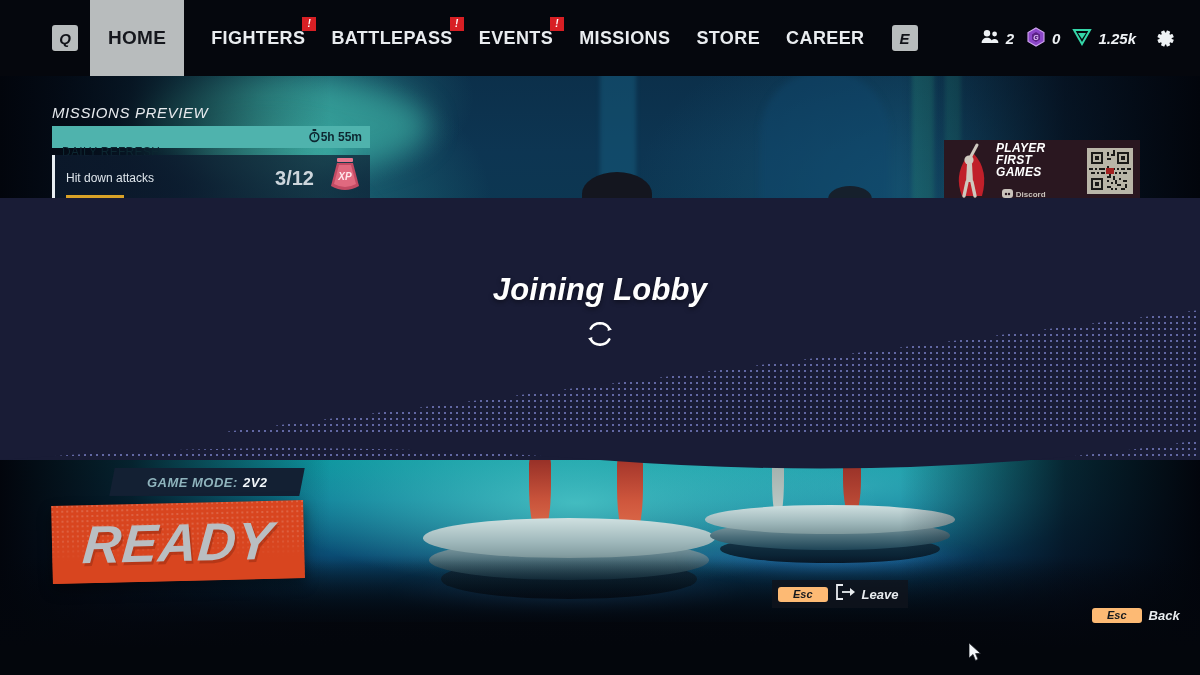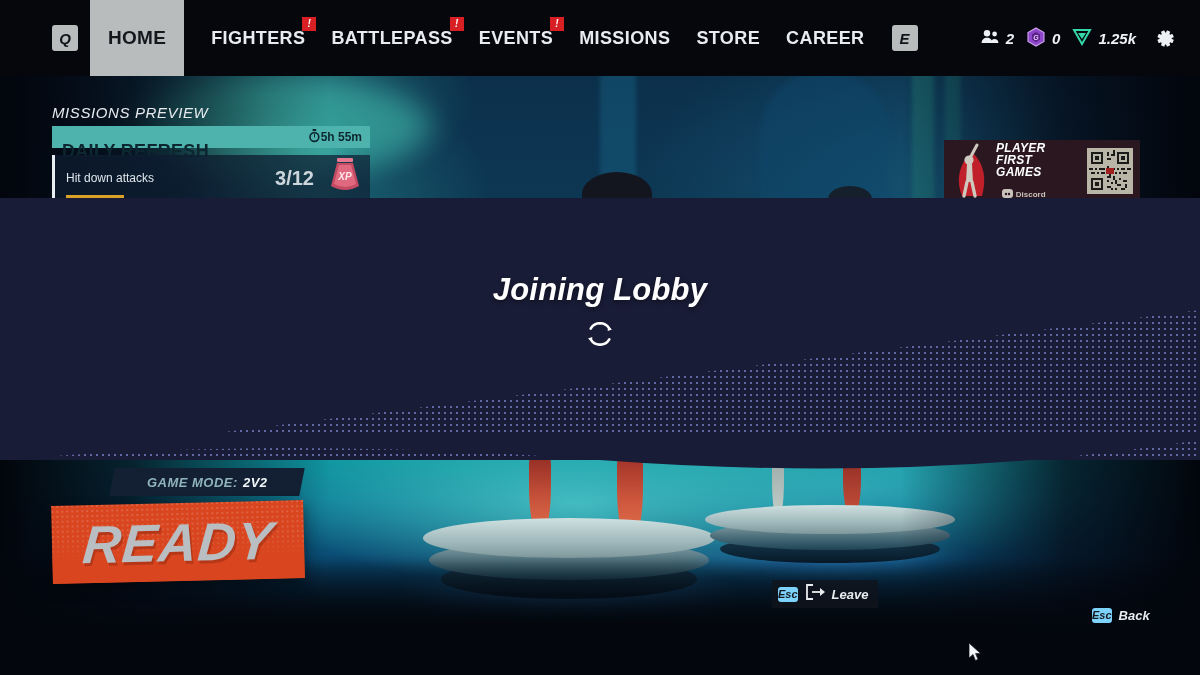--- a/index.html
+++ b/index.html
@@ -79,21 +79,21 @@
 
   .nav-right { margin-left:auto; display:flex; align-items:center; gap:12px; padding-right:24px; color:#eef1f4; }
   .hud { display:flex; align-items:center; gap:6px; font-size:15px; font-weight:700; font-style:italic; }
   .gear { width:22px; height:22px; margin-left:6px; }
 
   
   .missions { position:absolute; left:52px; top:104px; width:318px; z-index:30; }
   .missions-title { color:#e7eaee; font-size:15px; font-weight:400; font-style:italic; letter-spacing:.6px; margin-bottom:5px; }
   .daily-bar { height:22px; background:#4fb3ad; display:flex; align-items:center; justify-content:space-between;
     padding:0 8px 0 10px; }
-  .daily-bar .lbl { color:#0d2731; font-size:18px; font-weight:700; letter-spacing:.3px;margin-top:29px; }
+  .daily-bar .lbl { color:#0d2731; font-size:12px; font-weight:400; letter-spacing:.3px;margin-top:29px; }
   .daily-bar .timer { display:flex; align-items:center; color:#0d2731; font-size:12px; font-weight:700; }
   .mission-row { position:relative; height:46px; margin-top:7px;
     background:linear-gradient(90deg, rgba(12,26,45,.85), rgba(14,32,52,.72));
     display:flex; align-items:center; }
   .mission-row .accent { position:absolute; left:0; top:0; width:3px; height:100%; background:#e8eef2; }
   .mission-name { color:#dfe6ec; font-size:12px; padding-left:14px; }
   .mission-count { margin-left:auto; color:#cdd6dc; font-size:20px; font-weight:700; padding-right:10px; }
   .xp-badge { width:42px; height:44px; margin-right:4px; position:relative; }
   .mission-prog { position:absolute; left:14px; bottom:3px; height:3px; width:58px; background:#d9a227; }
 
@@ -140,22 +140,22 @@
     background-size:5px 5px; }
   .ready-tex-fade { position:absolute; inset:0;
     background:linear-gradient(180deg, rgba(216,69,31,0) 0%, rgba(216,69,31,.15) 42%, #d8451f 72%); }
   .ready-label { position:relative; color:#b9bec2; font-size:53px; font-weight:700; font-style:italic;
     letter-spacing:1px; transform:skewX(-6deg); text-shadow:2px 3px 0 rgba(120,30,10,.35); }
 
   
   .leave-hint { position:absolute; left:772px; top:580px; z-index:30;
     background:rgba(16,20,28,.82); padding:4px 10px 4px 6px;
     display:flex; align-items:center; gap:7px; }
-  .hint-key { background:#7dd3fc; color:#15181d; border-radius:3px; font-size:11px; font-weight:700; font-style:italic;
-    padding:2px 0; line-height:1; }
+  .hint-key { background:#fdba74; color:#15181d; border-radius:3px; font-size:11px; font-weight:700; font-style:italic;
+    padding:2px 15px; line-height:1; }
   .hint-text { color:#e8ecef; font-size:13px; font-weight:700; font-style:italic; }
   .back-hint { position:absolute; left:1092px; top:608px; z-index:30; display:flex; align-items:center; gap:7px; }
 
   .cursor { position:absolute; left:969px; top:643px; z-index:60; }
 </style>
 </head>
 <body>
 
 <div id="stage">
 

